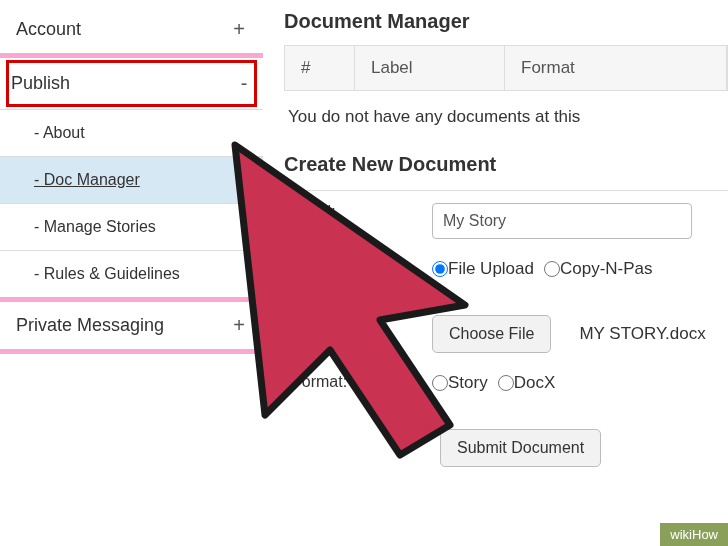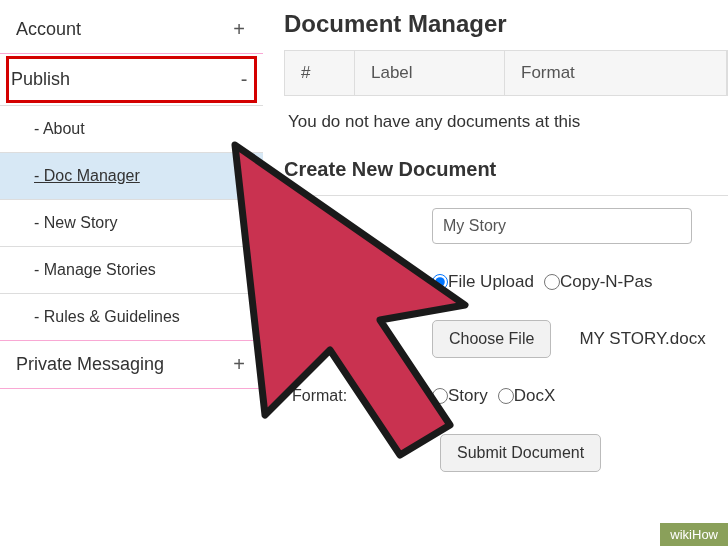--- a/index.html
+++ b/index.html
@@ -18,21 +18,21 @@
     width: 100%;
     height: 100%;
   }
   .sidebar {
     width: 264px;
     flex-shrink: 0;
     border-right: 1px solid #fff;
     padding-top: 6px;
   }
   .sidebar-section {
-    border-bottom: 1px solid #f9a8d4;
+    border-bottom: 5px solid #f9a8d4;
   }
   .sidebar-header {
     display: flex;
     justify-content: space-between;
     align-items: center;
     padding: 12px 16px;
     font-size: 18px;
     cursor: pointer;
   }
   .sidebar-header .toggle {
@@ -58,21 +58,21 @@
   .submenu li.active {
     background: #d7e8f5;
     text-decoration: underline;
   }
   .main {
     flex: 1;
     padding: 10px 0 0 20px;
     position: relative;
   }
   .main h1 {
-    font-size: 24px;
+    font-size: 20px;
     font-weight: bold;
     margin-bottom: 12px;
   }
   .table-header {
     display: flex;
     border: 1px solid #ddd;
     background: #f6f6f6;
   }
   .table-header .col {
     padding: 12px 16px;
@@ -92,21 +92,21 @@
     font-weight: bold;
     margin: 10px 0 14px 0;
   }
   .form-area {
     border-top: 1px solid #ddd;
     padding-top: 12px;
     padding-left: 8px;
   }
   .form-row {
     display: flex;
-    align-items: center;
+    align-items: flex-start;
     margin-bottom: 20px;
     min-height: 36px;
   }
   .form-row .label-col {
     width: 140px;
     font-size: 16px;
   }
   .text-input {
     border: 1px solid #bbb;
     border-radius: 4px;
@@ -186,21 +186,20 @@
     </div>
 
     <div class="sidebar-section">
       <div class="sidebar-header highlight-box">
         <span>Publish</span>
         <span class="toggle">-</span>
       </div>
       <ul class="submenu">
         <li>- About</li>
         <li class="active">- Doc Manager</li>
-        <li>- New Story</li>
         <li>- Manage Stories</li>
         <li>- Rules &amp; Guidelines</li>
       </ul>
     </div>
 
     <div class="sidebar-section">
       <div class="sidebar-header">
         <span>Private Messaging</span>
         <span class="toggle">+</span>
       </div>

